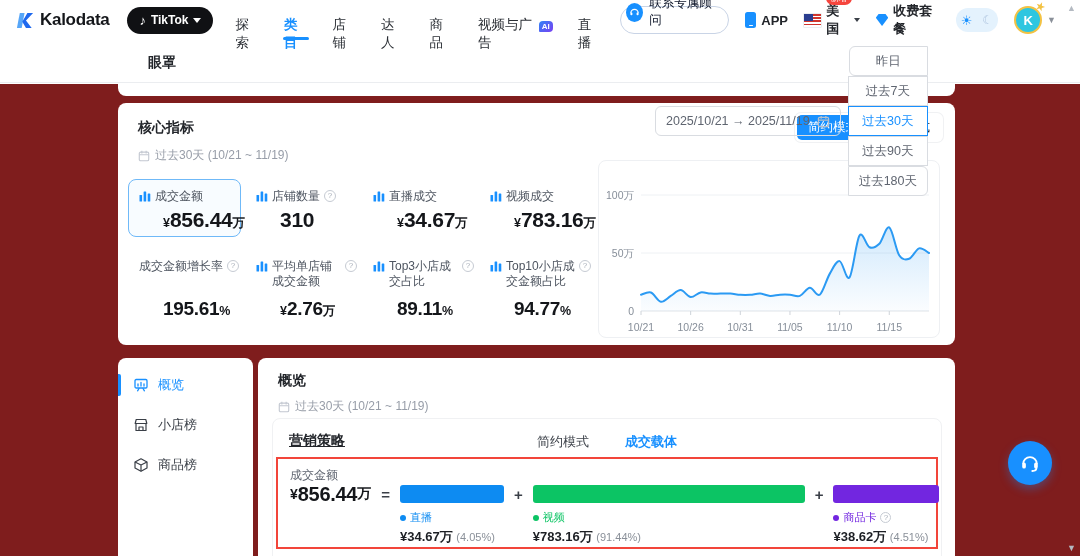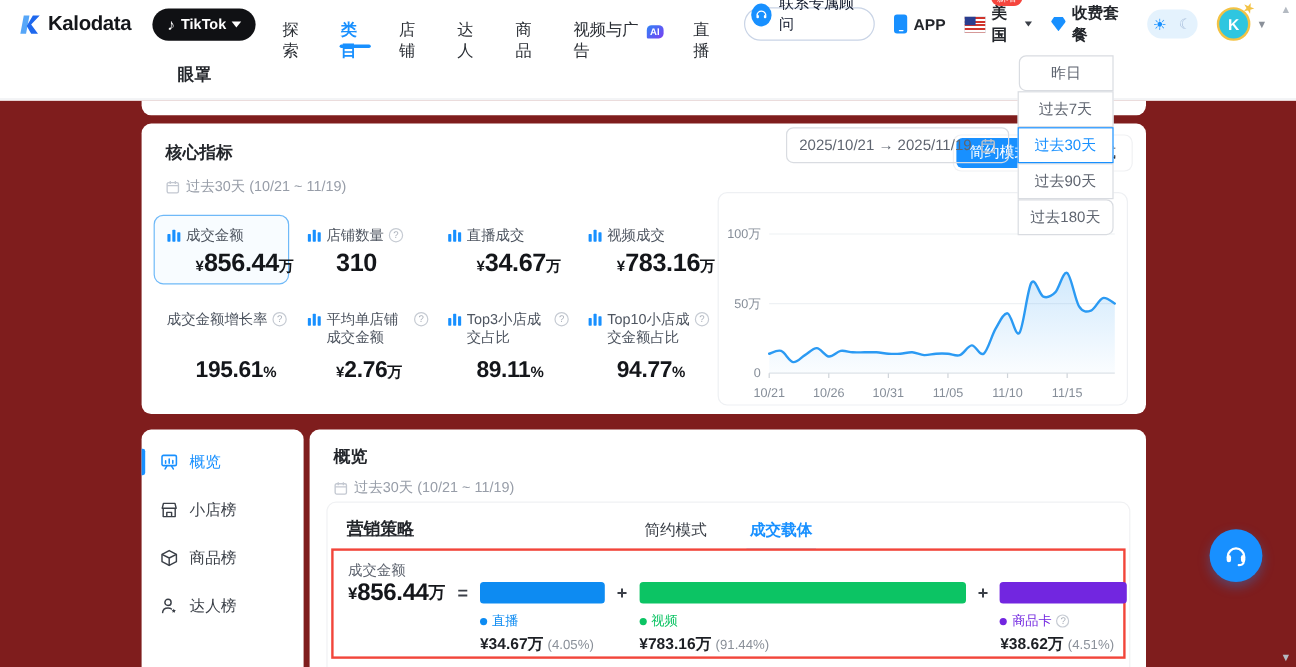--- a/index.html
+++ b/index.html
@@ -424,28 +424,20 @@
       </svg>
       <span>小店榜</span>
     </div>
     <div class="side-item">
       <svg width="16" height="16" viewBox="0 0 16 16" fill="none" stroke="currentColor" stroke-width="1.2" stroke-linejoin="round">
         <path d="M8 1.8 14 5v6L8 14.2 2 11V5Z"></path>
         <path d="M2 5l6 3 6-3M8 8v6.2"></path>
       </svg>
       <span>商品榜</span>
     </div>
-    <div class="side-item">
-      <svg width="16" height="16" viewBox="0 0 16 16" fill="none" stroke="currentColor" stroke-width="1.2" stroke-linecap="round">
-        <circle cx="7" cy="5" r="2.6"></circle>
-        <path d="M2.5 13.5c.2-2.4 2-3.9 4.5-3.9 1.1 0 2.1.3 2.9.9"></path>
-        <path d="M11.8 10.2l.55 1.1 1.25.2-.9.85.2 1.25-1.1-.6-1.1.6.2-1.25-.9-.85 1.25-.2z" fill="currentColor" stroke="none"></path>
-      </svg>
-      <span>达人榜</span>
-    </div>
   </div>
 
   <div class="overview-card">
     <div class="ov-title">概览</div>
     <div class="period-line ov-period">
       <svg width="12" height="12" viewBox="0 0 14 14" fill="none" stroke="#c3c8d1" stroke-width="1.3">
         <rect x="1.5" y="2.5" width="11" height="10" rx="1.5"></rect>
         <path d="M1.5 5.5h11M4.5 1v3M9.5 1v3"></path>
       </svg>
       <span>过去30天 (10/21 ~ 11/19)</span>

